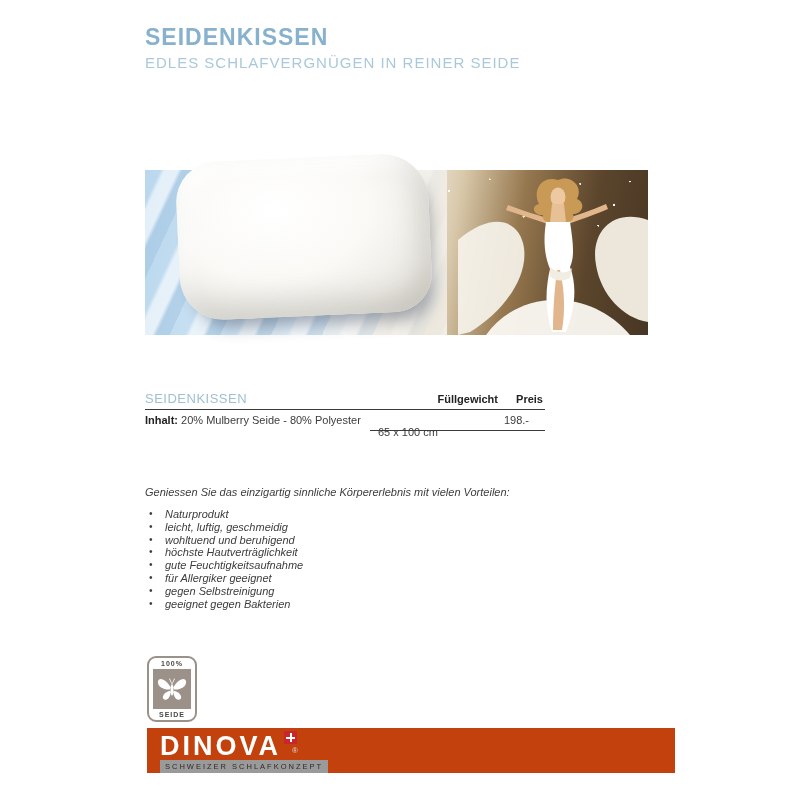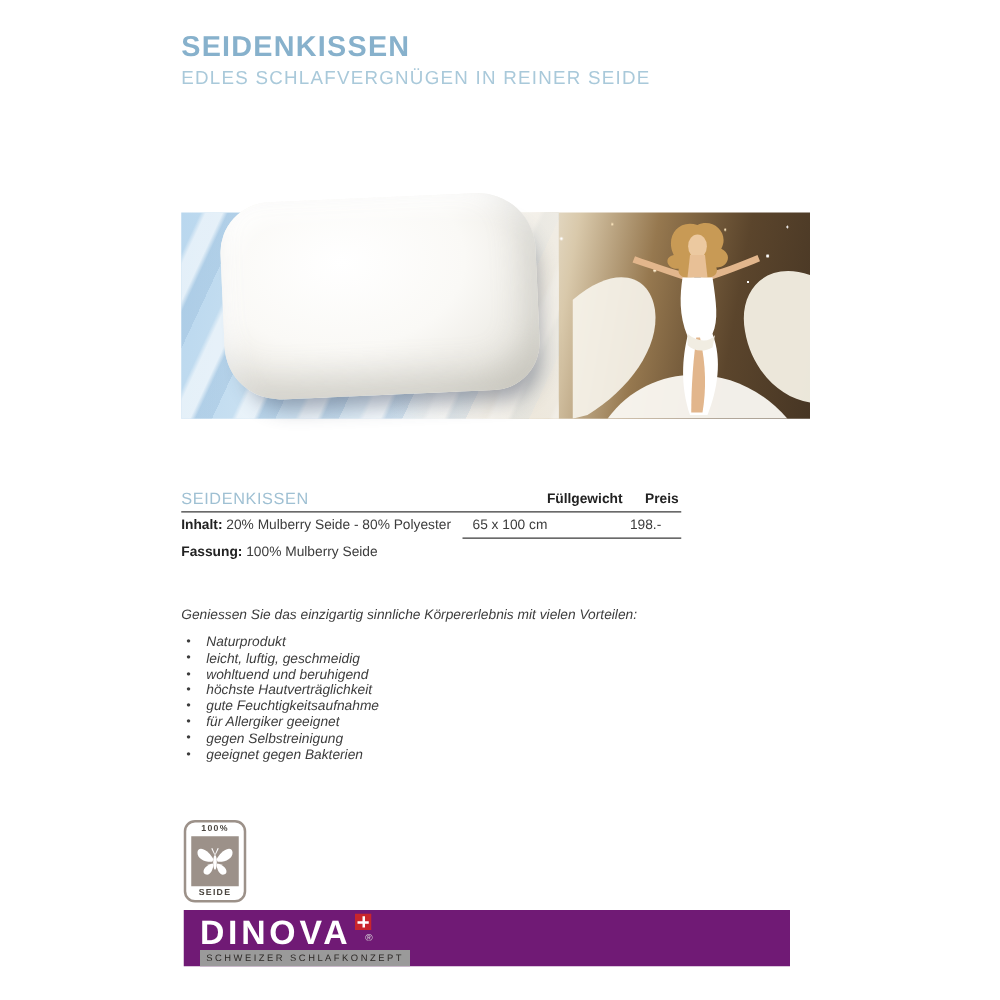--- a/index.html
+++ b/index.html
@@ -45,42 +45,42 @@
   }
 
   
   .spec { position:absolute; left:145px; top:391px; width:400px; font-size:11px; }
   .spec-head { position:relative; height:18px; border-bottom:1.5px solid #3a3a3a; }
   .spec-title { position:absolute; left:0; top:0; font-size:13px; letter-spacing:0.5px; color:#9fc0d3; }
   .spec-col-fill { position:absolute; right:47px; top:2px; font-weight:bold; color:#222; }
   .spec-col-price { position:absolute; right:2px; top:2px; font-weight:bold; color:#222; }
   .spec-row1 { position:relative; height:17px; padding-top:4px; }
   .spec-row1 .cell-left { position:absolute; left:0; top:4px; }
-  .spec-row1 .cell-fill { position:absolute; left:233px; top:4px; }
+  .spec-row1 .cell-fill { position:absolute; left:233px; top:16px; }
   .spec-row1 .cell-price { position:absolute; right:16px; top:4px; }
   .spec-underline { position:absolute; left:225px; right:0; top:20px; border-bottom:1px solid #3a3a3a; }
   .spec-row2 { padding-top:5px; }
   .lbl { font-weight:bold; color:#222; }
 
   
   .benefits-intro { position:absolute; left:145px; top:486px; font-size:11px; color:#3c3c3c;font-style:italic; }
   .benefits-list { position:absolute; left:145px; top:508px; margin:0; padding:0; list-style:none; font-size:11px; }
   .benefits-list li { position:relative; padding-left:20px; line-height:12.8px; margin-bottom:0;font-style:italic; }
   .benefits-list li::before { content:"•"; position:absolute; left:4px; top:0; font-size:10px; color:#3c3c3c; }
 
   
   .badge { position:absolute; left:147px; top:656px; width:50px; height:66px;
     border:2px solid #9c9189; border-radius:9px; background:#ffffff;
     display:flex; flex-direction:column; align-items:center; justify-content:space-between;
     box-sizing:border-box; padding:1px 0; }
   .badge-txt { font-size:7px; font-weight:bold; letter-spacing:1px; color:#4a453f; line-height:9px; }
   .badge-mid { width:38px; height:40px; background:#9c9189; display:flex; align-items:center; justify-content:center; }
 
   
-  .footer-bar { position:absolute; left:147px; top:728px; width:485px; height:45px; background:#701a75; }
+  .footer-bar { position:absolute; left:147px; top:728px; width:528px; height:45px; background:#c2410c; }
   .brand-wrap { position:absolute; left:13px; top:3px; }
   .brand { font-size:27px; font-weight:800; letter-spacing:3px; color:#ffffff; }
   .cross { position:absolute; right:-16px; top:0px; width:13px; height:13px; background:#c9252c; }
   .cross::before { content:""; position:absolute; left:5.5px; top:2px; width:2.5px; height:9px; background:#fff; }
   .cross::after  { content:""; position:absolute; left:2px; top:5.5px; width:9px; height:2.5px; background:#fff; }
   .reg { position:absolute; right:-17px; top:15px; color:#dcdcdc; font-size:8px; }
   .tagline { position:absolute; left:13px; top:32px; background:#9a9a9a; color:#2d2a27;
     font-size:7.5px; font-weight:normal; letter-spacing:2px; padding:2px 5px; }
 </style>
 </head>
@@ -117,23 +117,20 @@
       <span class="spec-title">SEIDENKISSEN</span>
       <span class="spec-col-fill">Füllgewicht</span>
       <span class="spec-col-price">Preis</span>
     </div>
     <div class="spec-row1">
       <span class="cell-left"><span class="lbl">Inhalt:</span> <span>20% Mulberry Seide - 80% Polyester</span></span>
       <span class="cell-fill">65 x 100 cm</span>
       <span class="cell-price">198.-</span>
       <span class="spec-underline"></span>
     </div>
-    <div class="spec-row2">
-      <span class="lbl">Fassung:</span> <span>100% Mulberry Seide</span>
-    </div>
   </div>
 
   <div class="benefits-intro">Geniessen Sie das einzigartig sinnliche Körpererlebnis mit vielen Vorteilen:</div>
   <ul class="benefits-list">
     <li>Naturprodukt</li>
     <li>leicht, luftig, geschmeidig</li>
     <li>wohltuend und beruhigend</li>
     <li>höchste Hautverträglichkeit</li>
     <li>gute Feuchtigkeitsaufnahme</li>
     <li>für Allergiker geeignet</li>

